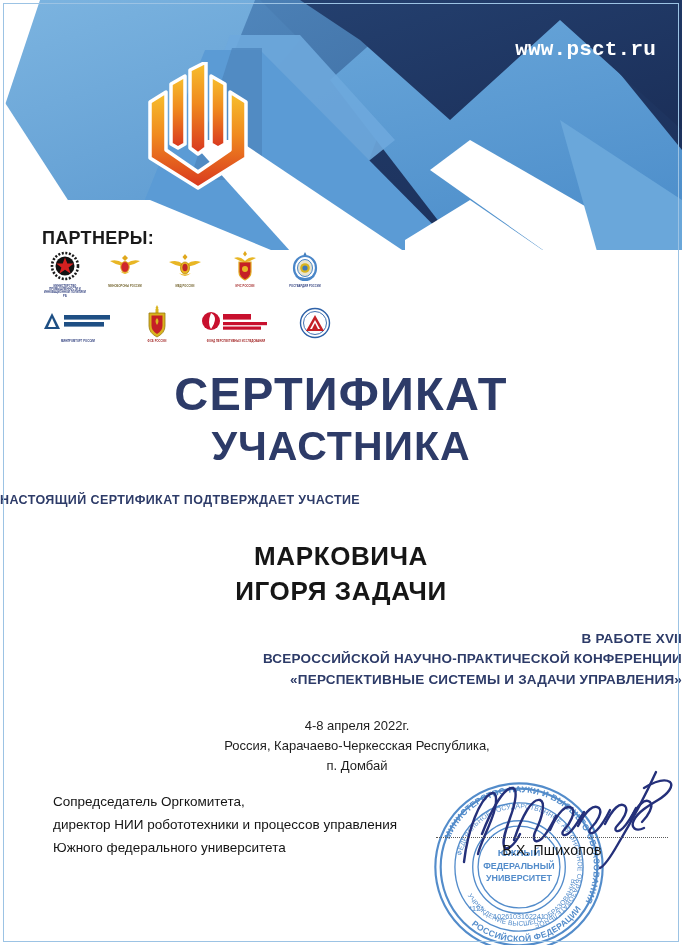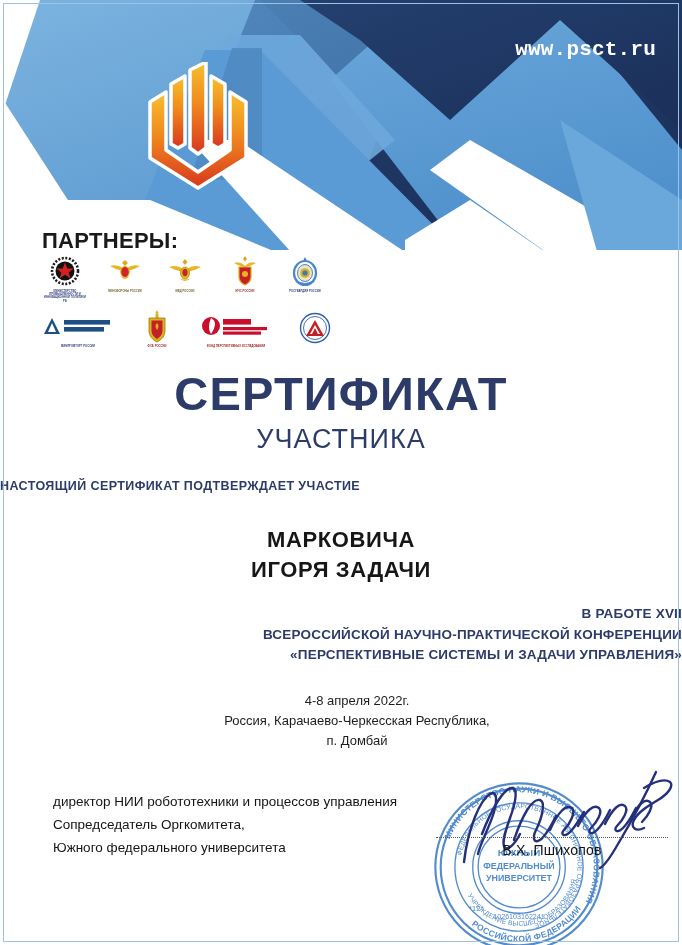--- a/index.html
+++ b/index.html
@@ -70,21 +70,21 @@
   }
 
   
   .partners {
     position: absolute;
     left: 42px;
     top: 228px;
     z-index: 10;
   }
   .partners-title {
-    font-size: 22px;
+    font-size: 18px;
     font-weight: bold;
     color: #1a1a1a;
     letter-spacing: 0.3px;
   }
   .partner-row {
     display: flex;
     align-items: flex-start;
     gap: 14px;
   }
   .partner-row.row2 {
@@ -135,41 +135,41 @@
     color: #2d3b68;
     font-size: 47px;
     font-weight: bold;
     letter-spacing: 1.2px;
     margin-top: 108px;
     line-height: 1;
   }
   .title-sub {
     text-align: center;
     color: #2d3b68;
-    font-size: 27px;
-    font-weight: normal;
+    font-size: 41px;
+    font-weight: bold;
     letter-spacing: 1px;
     margin-top: 9px;
     line-height: 1;
   }
   .confirm-line {
     color: #2d3b68;
     font-size: 12.5px;
     font-weight: bold;
     letter-spacing: 0.4px;
     margin-top: 26px;
   }
 
   .recipient {
     text-align: center;
     margin-top: 32px;
     color: #161616;
   }
   .recipient-line {
-    font-size: 22px;
+    font-size: 26px;
     font-weight: bold;
     letter-spacing: 0.6px;
     line-height: 1.35;
   }
 
   .event-block {
     text-align: right;
     color: #2d3b68;
     margin-top: 20px;
   }
@@ -478,22 +478,22 @@
 
     <div class="when-where">
       <div class="when-where-line">4-8 апреля 2022г.</div>
       <div class="when-where-line">Россия, Карачаево-Черкесская Республика,</div>
       <div class="when-where-line">п. Домбай</div>
     </div>
 
   </div>
 
   <div class="sign-block">
+    <div class="sign-line">Сопредседатель Оргкомитета,</div>
     <div class="sign-line">директор НИИ робототехники и процессов управления</div>
-    <div class="sign-line">Сопредседатель Оргкомитета,</div>
     <div class="sign-line">Южного федерального университета</div>
   </div>
 
   <div class="sign-right">
 
     <div class="stamp">
       <svg width="178" height="178" viewBox="0 0 200 200" xmlns="http://www.w3.org/2000/svg">
         <defs>
           <path id="outerArc" d="M 100,100 m -84,0 a 84,84 0 1,1 168,0 a 84,84 0 1,1 -168,0"></path>
           <path id="outerArc2" d="M 100,100 m -84,0 a 84,84 0 1,0 168,0 a 84,84 0 1,0 -168,0"></path>

